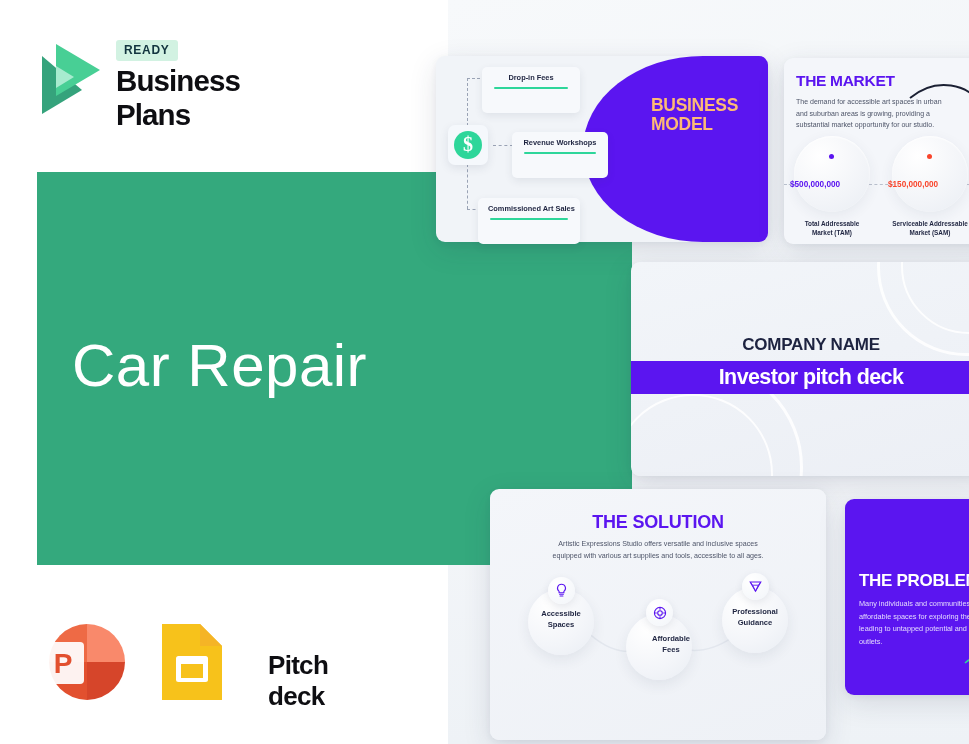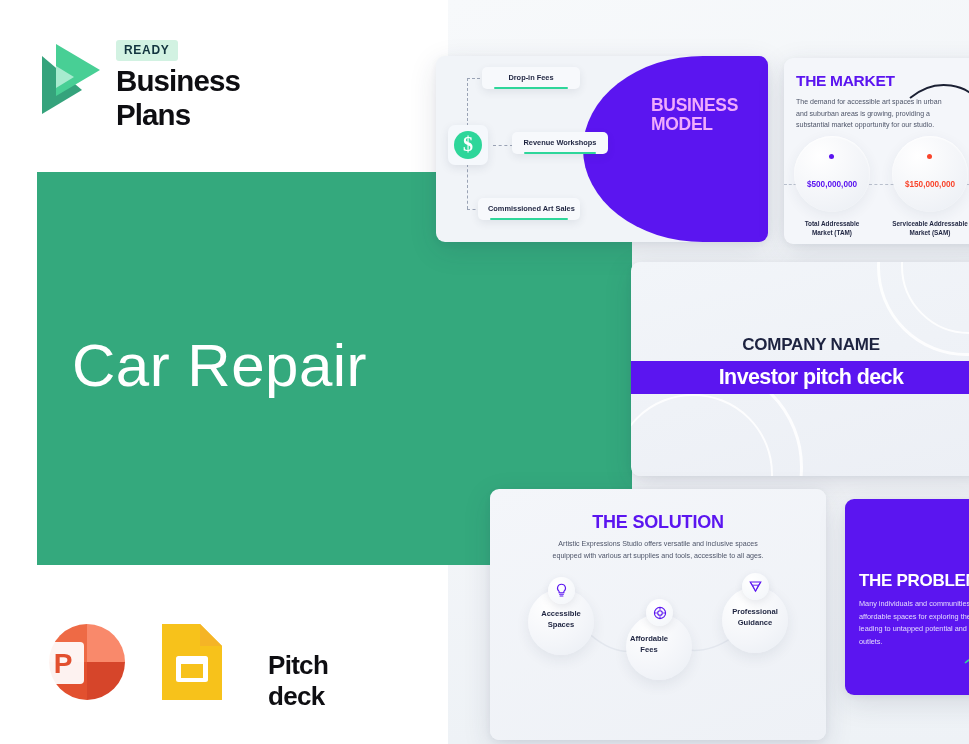--- a/index.html
+++ b/index.html
@@ -61,28 +61,28 @@
   
   #slide-bm { left: 436px; top: 56px; width: 332px; height: 186px; }
   #slide-bm .bm-left { position: absolute; left: 0; top: 0; width: 220px; height: 100%; }
   .bm-purple {
     position: absolute; right: 0; top: 0; width: 185px; height: 100%;
     background: #5b15f0;
     border-top-left-radius: 120px 93px; border-bottom-left-radius: 120px 93px;
   }
   .bm-purple-inner { position: absolute; left: 68px; top: 40px; width: 112px; }
   .bm-title {
-    color: #f0abfc; font-size: 17.5px; font-weight: 700; line-height: 1.1;
+    color: #fdba74; font-size: 17.5px; font-weight: 700; line-height: 1.1;
     letter-spacing: -0.3px;
   }
   .bm-desc { color: #e5dbfd; font-size: 7.2px; line-height: 1.62; margin-top: 7px; }
   .bm-chip {
     position: absolute; background: #f7f9fc; border-radius: 5px;
     box-shadow: 0 3px 8px rgba(40,50,80,0.09);
-    padding: 6px 10px 0;
+    padding: 6px 10px 24px;
   }
   .bm-chip span {
     display: block; font-size: 7.4px; font-weight: 700;
     color: #1e2440; text-align: center; white-space: nowrap;
   }
   .bm-chip i {
     display: block; height: 2px; background: #2ed69a;
     margin: 5px 2px 0; border-radius: 1px;
   }
   #chip1 { left: 482px; top: 67px; width: 98px; }
@@ -107,21 +107,21 @@
   }
   .mk-pad { position: absolute; left: 12px; top: 14px; right: 10px; }
   .mk-title { color: #5b15f0; font-size: 15.5px; font-weight: 700; letter-spacing: -0.3px; }
   .mk-desc { color: #4d5468; font-size: 7px; line-height: 1.65; margin-top: 6px; width: 152px; }
   .mk-circle {
     position: absolute; border-radius: 50%;
     background: radial-gradient(circle at 34% 26%, #ffffff 0%, #f2f4f8 62%, #e9edf3 100%);
     box-shadow: 0 4px 14px rgba(40,50,80,0.07), inset 0 1px 2px rgba(255,255,255,0.9);
   }
   .mk-dot { position: absolute; width: 5px; height: 5px; border-radius: 50%; }
-  .mk-val { position: absolute; font-size: 8.2px; font-weight: 700; white-space: nowrap; text-align: center; }
+  .mk-val { position: absolute; font-size: 8.2px; font-weight: 700; white-space: nowrap; text-align: left; }
   .mk-cap {
     position: absolute; font-size: 6.4px; font-weight: 700; color: #1e2440;
     text-align: center; line-height: 1.4; white-space: nowrap;
   }
   .mk-hline { position: absolute; height: 0; border-top: 1px dashed #b9c0cd; }
   
   #slide-pd {
     left: 631px; top: 262px; width: 360px; height: 214px;
     background: linear-gradient(165deg, #f2f5f9 0%, #eceff5 100%);
   }
@@ -297,21 +297,21 @@
 
     <div class="sol-node">
       <div class="sol-ball" style="left:136px;top:125px;width:66px;height:66px;"></div>
       <div class="sol-ico" style="left:156px;top:110px;">
         <svg width="14" height="14" viewBox="0 0 14 14">
             <circle cx="7" cy="7" r="5.6" fill="none" stroke="#5b15f0" stroke-width="1.1"></circle>
             <circle cx="7" cy="7" r="2.3" fill="none" stroke="#5b15f0" stroke-width="1.1"></circle>
             <path d="M7 1.4v2.4M7 10.2v2.4M1.4 7h2.4M10.2 7h2.4" stroke="#5b15f0" stroke-width="1.1"></path>
           </svg>
       </div>
-      <div class="sol-lab" style="left:128px;top:145px;width:62px;"><span>Affordable</span><br><span>Fees</span></div>
+      <div class="sol-lab" style="left:150px;top:145px;width:62px;"><span>Affordable</span><br><span>Fees</span></div>
     </div>
 
     <div class="sol-node">
       <div class="sol-ball" style="left:232px;top:98px;width:66px;height:66px;"></div>
       <div class="sol-ico" style="left:252px;top:84px;">
         <svg width="15" height="13" viewBox="0 0 15 13">
             <path d="M2.2 2h10.6l-5.3 9.2L2.2 2z" fill="none" stroke="#5b15f0" stroke-width="1.1"></path>
             <path d="M2.2 2l2.4 3.2h5.8L12.8 2M4.6 5.2l2.9 6 2.9-6" fill="none" stroke="#5b15f0" stroke-width="0.9"></path>
           </svg>
       </div>

